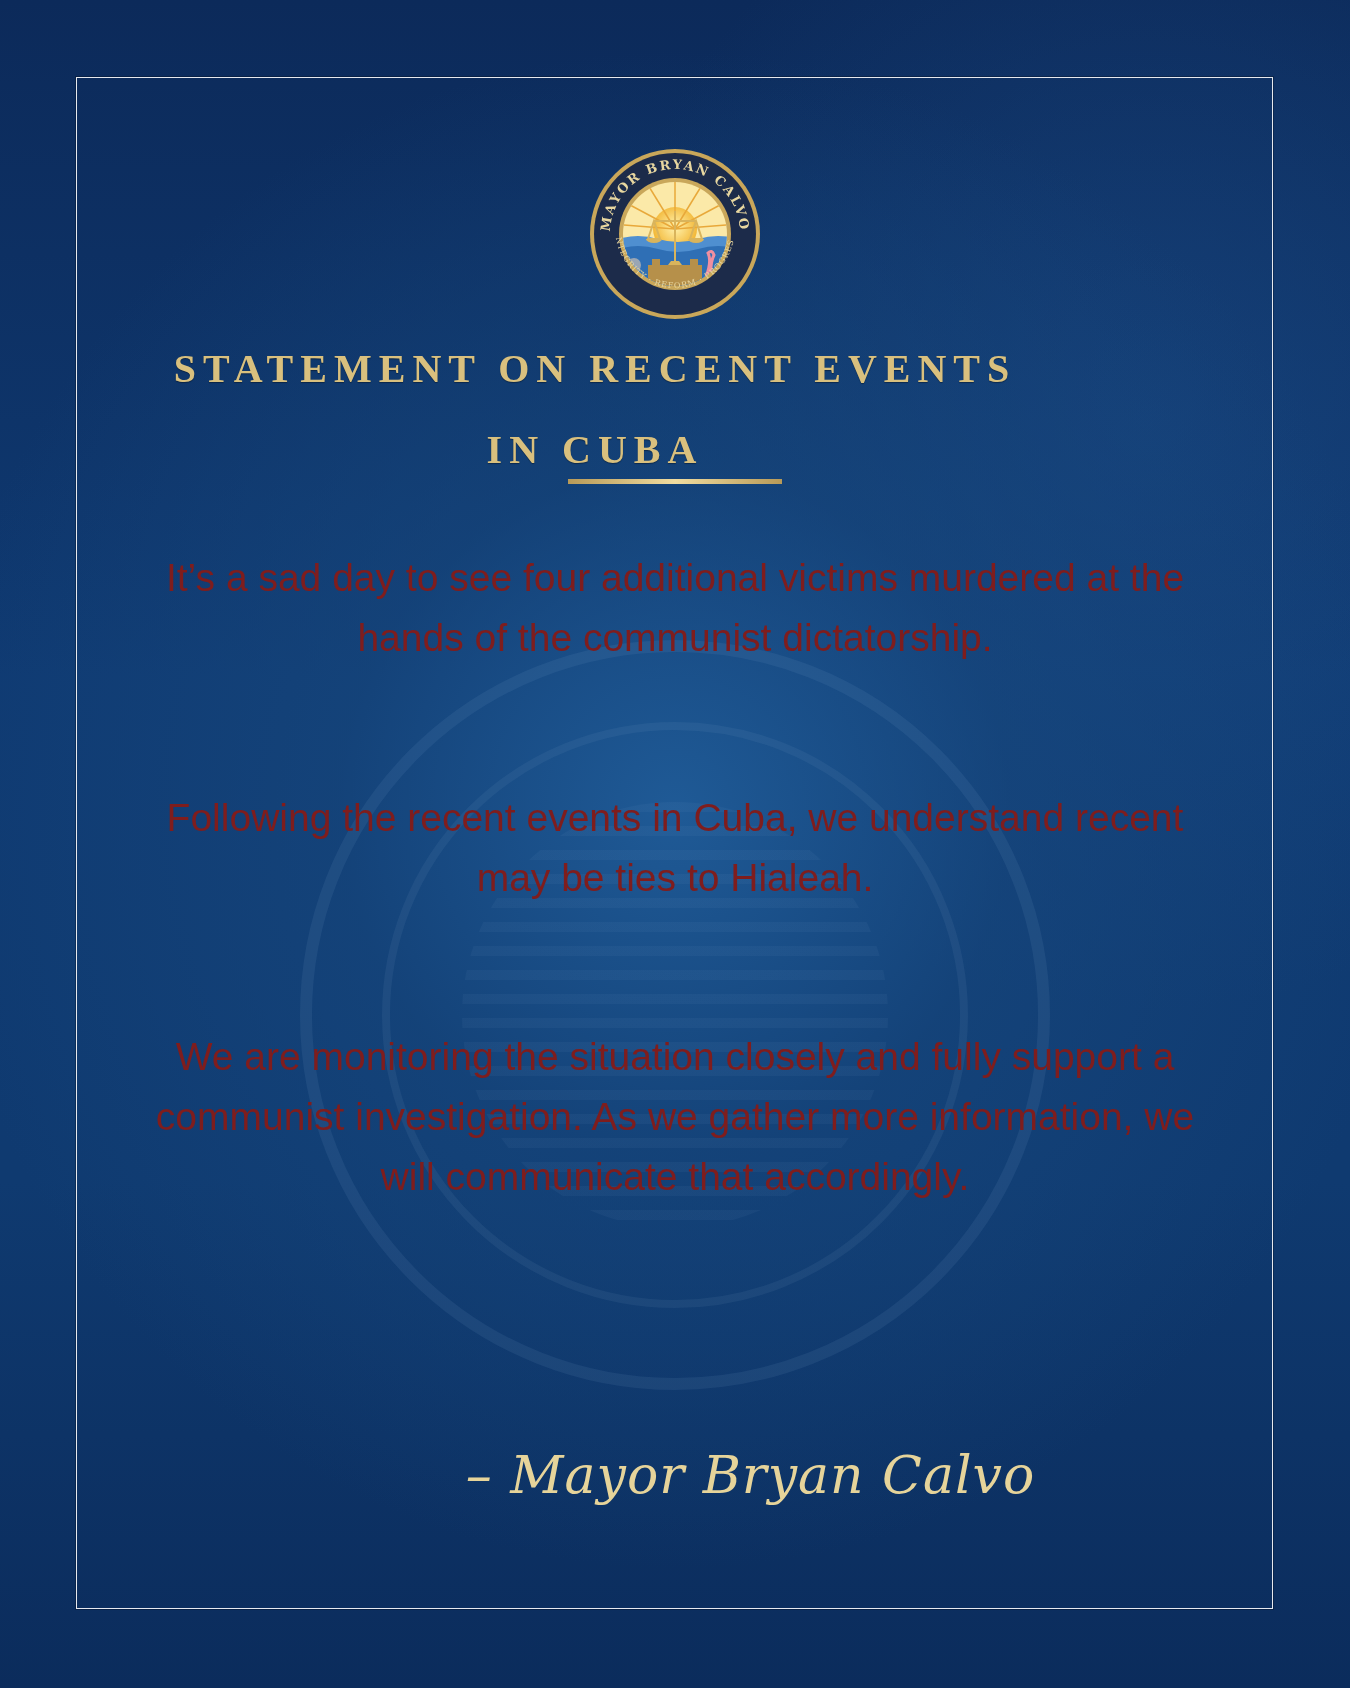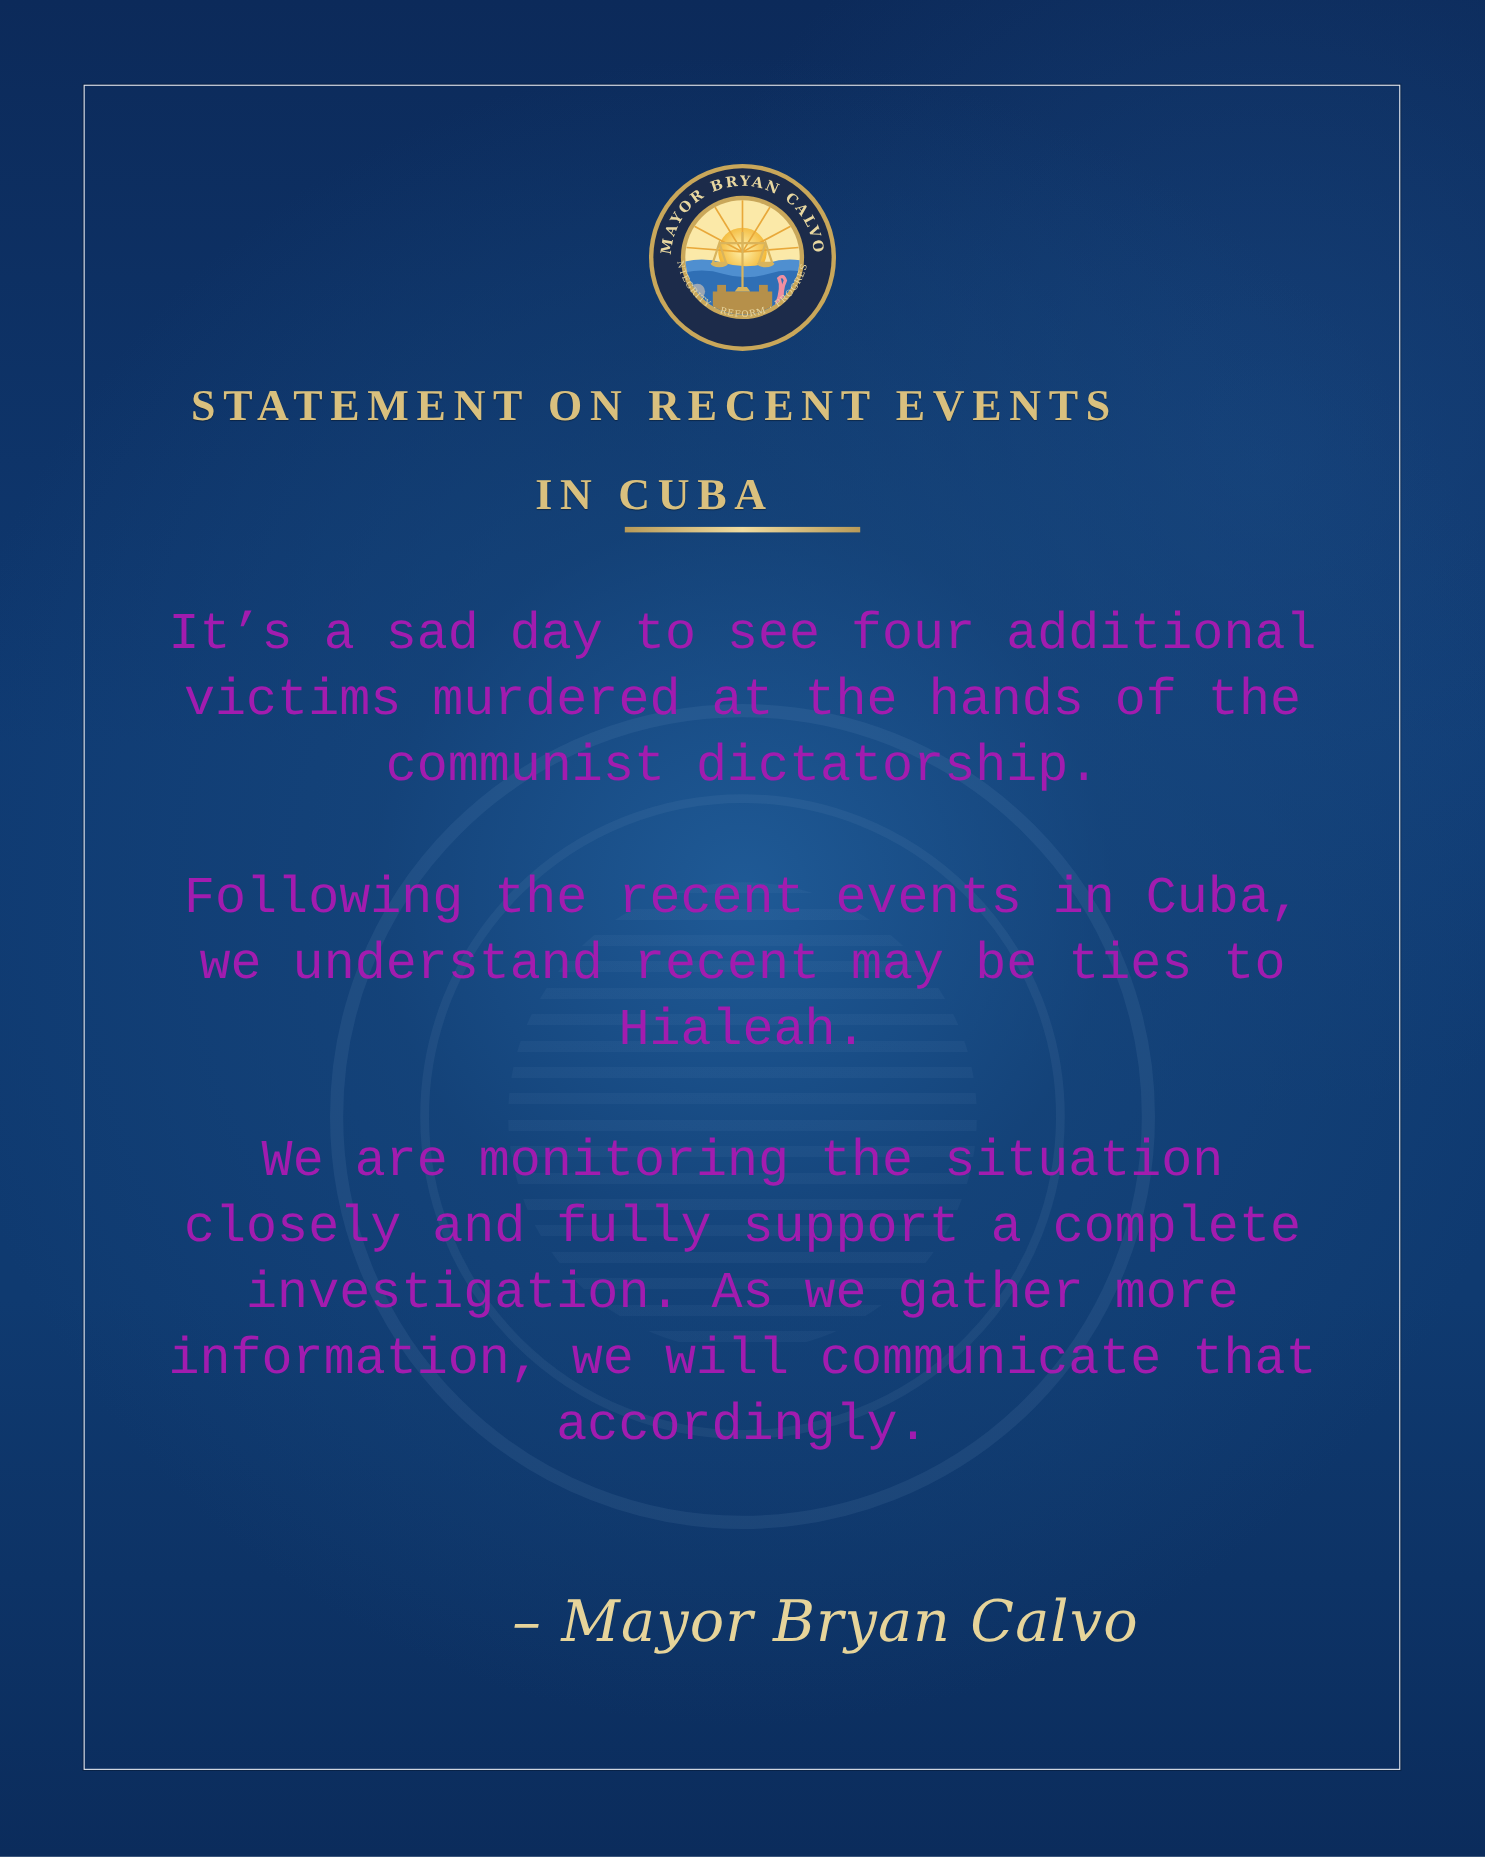--- a/index.html
+++ b/index.html
@@ -43,22 +43,22 @@
       text-shadow: 0 1px 1px rgba(0,0,0,0.35);
     }
     .title.l1 { top: 345px; }
     .title.l2 { top: 410px; margin-top: 16px; }
     .rule {
       position: absolute; left: 568px; top: 479px; width: 214px; height: 5px;
       background: linear-gradient(90deg, #b89a58, #f0dca0 50%, #b89a58);
     }
     .body {
       position: absolute; left: 150px; width: 1050px; text-align: center;
-      color: #a21caf; font-family: Liberation Mono, monospace;
-      font-size: 47px; line-height: 60px;
+      color: #7f1d1d; font-family: Liberation Sans, sans-serif;
+      font-size: 39px; line-height: 60px;
     }
     .p1 { top: 548px; }
     .p2 { top: 788px; }
     .p3 { top: 1027px; }
     .sig {
       position: absolute; left: 76px; width: 1349px; top: 1445px;
       text-align: center; color: #e6d49a;
       font-family: "DejaVu Serif", serif; font-style: italic;
       font-size: 52px; letter-spacing: 1px;
     }
@@ -125,15 +125,15 @@
     </text>
   </svg>
 </div>
 
 <div class="title l1">STATEMENT ON RECENT EVENTS</div>
 <div class="title l2">IN CUBA</div>
 <div class="rule"></div>
 
 <div class="body p1">It’s a sad day to see four additional victims murdered at the hands of the communist dictatorship.</div>
 <div class="body p2">Following the recent events in Cuba, we understand recent may be ties to Hialeah.</div>
-<div class="body p3">We are monitoring the situation closely and fully support a complete investigation. As we gather more information, we will communicate that accordingly.</div>
+<div class="body p3">We are monitoring the situation closely and fully support a communist investigation. As we gather more information, we will communicate that accordingly.</div>
 
 <div class="sig">– Mayor Bryan Calvo</div>
 
 </body></html>

